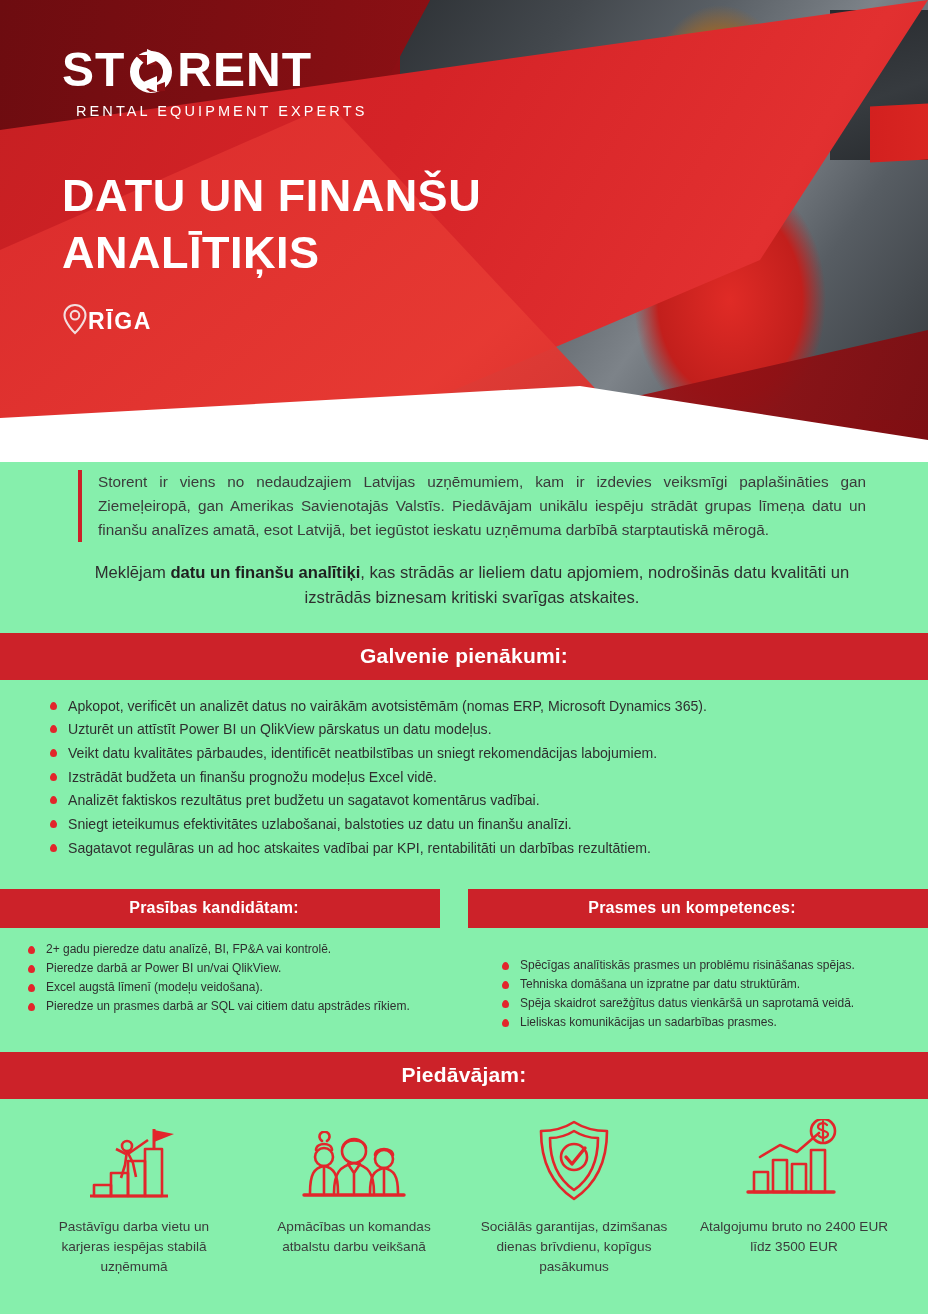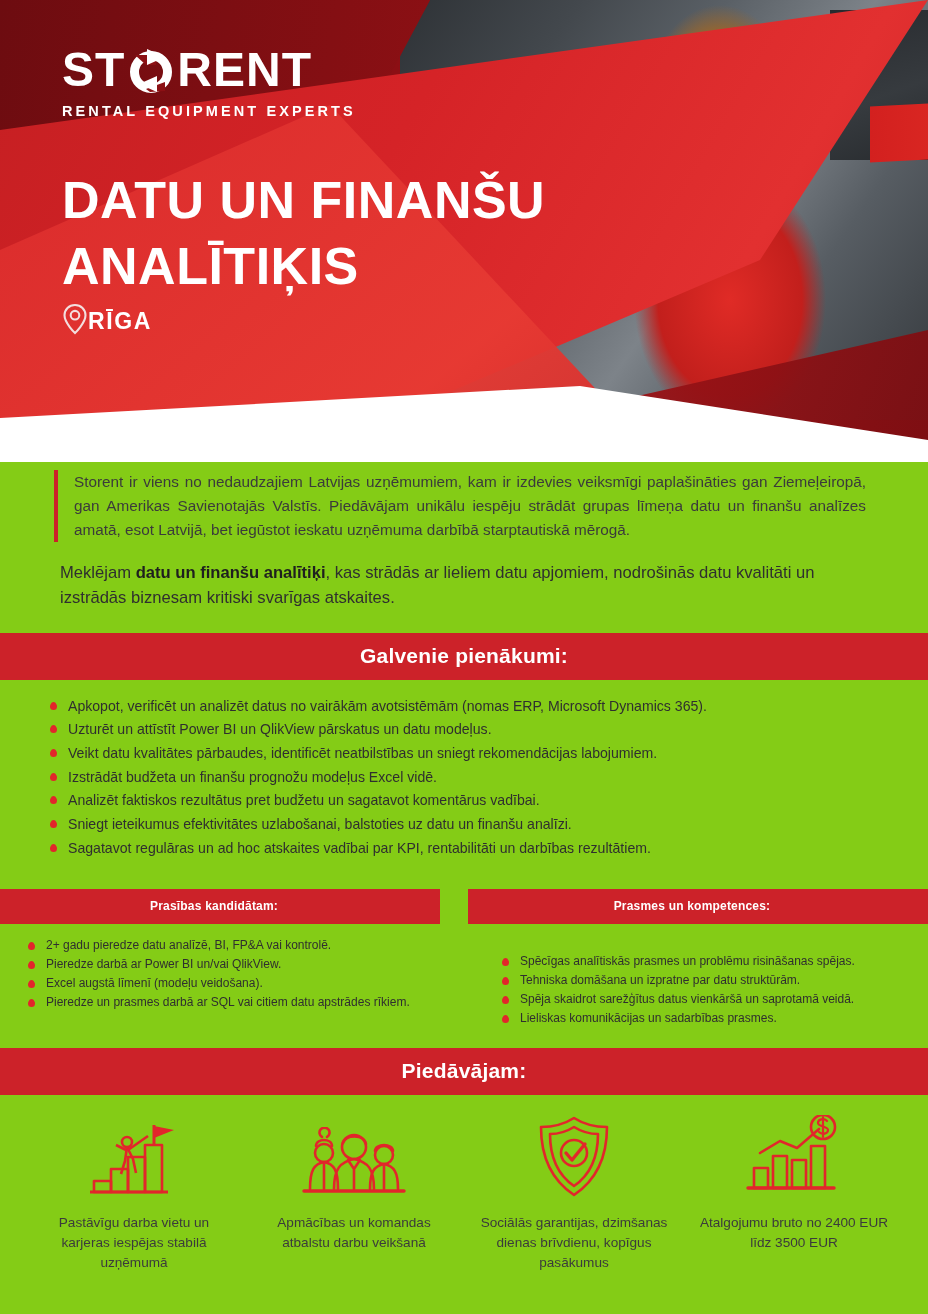--- a/index.html
+++ b/index.html
@@ -9,21 +9,21 @@
     height: 1314px;
     background: #ffffff;
     font-family: "Liberation Sans", sans-serif;
     overflow: hidden;
   }
 
   .page {
     position: relative;
     width: 928px;
     height: 1314px;
-    background: #84cc16;
+    background: #86efac;
     overflow: hidden;
   }
 
   
   .header {
     position: relative;
     width: 928px;
     height: 462px;
     overflow: hidden;
     background: #8c0f14;
@@ -90,46 +90,46 @@
   .logo-wrap { position: absolute; top: 46px; left: 62px; z-index: 6; }
   .logo-row { display: flex; align-items: center; }
   .logo-txt {
     color: #fff; font-size: 48px; font-weight: 800; letter-spacing: 1px;
     font-family: "Liberation Sans", sans-serif; line-height: 1;
   }
   .logo-o { position: relative; display: inline-block; width: 52px; height: 48px; vertical-align: top; }
   .logo-o svg { position: absolute; top: 0; left: 0; }
   .logo-sub {
     color: #ffffff; font-size: 14.5px; letter-spacing: 3.1px;
-    font-weight: 700; margin-top: 9px; margin-left: 0;
+    font-weight: 400; margin-top: 9px; margin-left: 14px;
   }
 
   .job-title {
     position: absolute; top: 168px; left: 62px; z-index: 6;
-    color: #ffffff; font-size: 52px; font-weight: 800;
+    color: #ffffff; font-size: 45px; font-weight: 800;
     letter-spacing: .5px; line-height: 1.26; max-width: 620px;
   }
   .loc-row {
     position: absolute; top: 303px; left: 62px; z-index: 6;
     display: flex; align-items: center; 
   }
   .loc-txt { color: #fff; font-size: 23px; font-weight: 700; letter-spacing: 1.6px; }
 
   
   .intro {
-    position: relative; margin: 8px 0 0 0; padding: 0 62px 0 54px;
+    position: relative; margin: 8px 0 0 0; padding: 0 62px 0 78px;
   }
   .quote {
     border-left: 4px solid #cc2229;
     padding-left: 16px;
     color: #3b3b3b; font-size: 15.3px; line-height: 1.58;
     text-align: justify;
   }
   .tagline {
-    margin-top: 19px; text-align: left; color: #2f2f2f;
+    margin-top: 19px; text-align: center; color: #2f2f2f;
     font-size: 16.6px; line-height: 1.45; padding: 0 6px;
   }
   .tagline b { font-weight: 800; color: #1f1f1f; }
 
   
   .band {
     background: #cc2229; color: #ffffff;
     text-align: center; font-weight: 800;
     font-size: 21px; letter-spacing: .2px;
     padding: 11px 0 12px 0;
@@ -150,21 +150,21 @@
     background: #e2262b;
     box-shadow: 0 -2px 0 -1px #e2262b;
   }
 
   
   .cols {
     display: flex; width: 928px; margin-top: 18px;
   }
   .col { width: 464px; }
   .col-left { padding-right: 12px; }
-  .col .band { font-size: 12px; padding: 10px 12px 11px 0; }
+  .col .band { font-size: 16px; padding: 10px 12px 11px 0; }
   .col-left .band { margin-right: 12px; }
   .col-right .band { margin-left: 4px; }
   .col-body { padding: 12px 20px 4px 24px; }
   .col-right .col-body { padding-left: 34px; padding-right: 20px; margin-top: 16px; }
   .col-body ul.bullets li { font-size: 12px; line-height: 1.5; margin-bottom: 1px; }
   .col-left .col-body ul.bullets li { text-align: justify; }
 
   
   .offer-band { margin-top: 16px; }
   .benefits {

